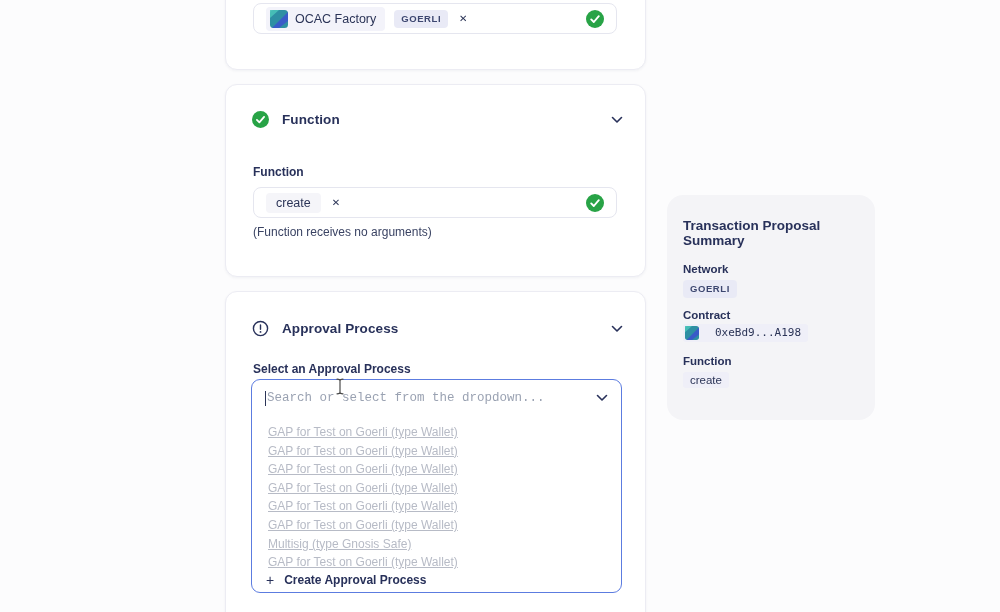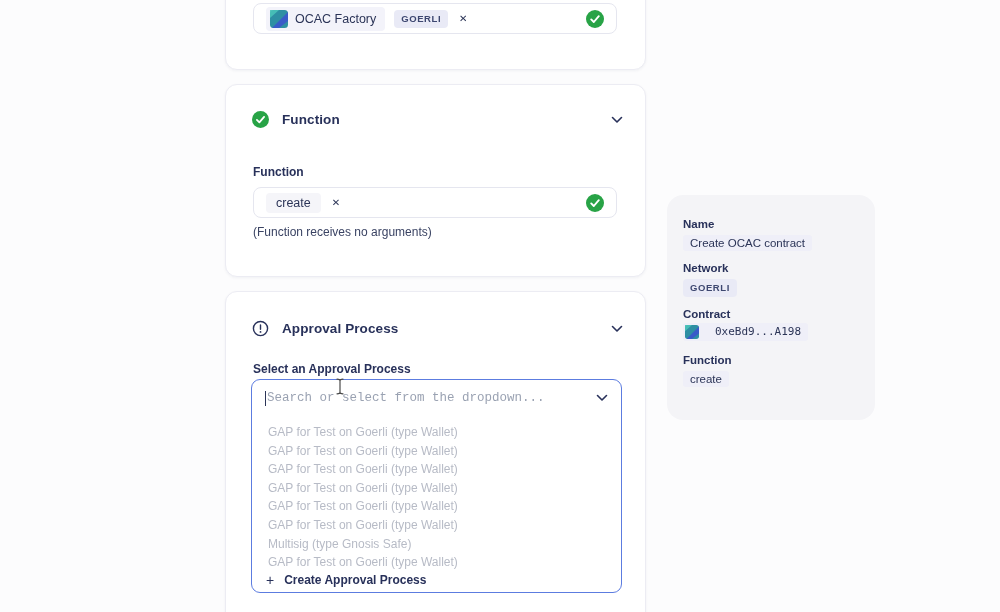--- a/index.html
+++ b/index.html
@@ -67,21 +67,21 @@
   .search-input {
     flex:1; border:none; outline:none; background:transparent;
     font-family:Liberation Mono, monospace; font-size:12.5px; color:#333c5c;
     padding:0; margin-left:1px; min-width:0;
   }
   .search-input::placeholder { color:#9aa2b2; opacity:1; }
   .dd-chevron { display:flex; margin-left:8px; }
   .options { margin-top:7px; }
   .option {
     height:18.6px; line-height:18.6px; padding-left:16px;
-    font-size:12px; color:#b7bbc6; white-space:nowrap; cursor:pointer;
+    font-size:12px; color:#b7bbc6; white-space:nowrap; cursor:pointer;text-decoration:underline;
   }
   .create-row {
     position:absolute; left:0; right:0; bottom:0; height:24px;
     display:flex; align-items:center; padding-left:14px; gap:10px;
     font-size:12px; font-weight:bold; color:#28315a; cursor:pointer;
   }
   .plus-icon { font-size:14px; font-weight:normal; color:#28315a; line-height:1; }
 
   .ibeam-cursor { position:absolute; left:109px; top:86px; z-index:6; pointer-events:none; }
 
@@ -211,25 +211,22 @@
         <div class="option">GAP for Test on Goerli (type Wallet)</div>
       </div>
       <div class="create-row">
         <span class="plus-icon">+</span>
         <span>Create Approval Process</span>
       </div>
     </div>
   </div>
 
   <div id="summary">
-
-    <div class="s-field">
-      <div class="s-label">Name</div>
-      <span class="s-chip">Create OCAC contract</span>
-    </div>
+    <div class="summary-title">Transaction Proposal Summary</div>
+
 
     <div class="s-field">
       <div class="s-label">Network</div>
       <span class="s-badge">GOERLI</span>
     </div>
 
     <div class="s-field">
       <div class="s-label">Contract</div>
       <span class="addr-chip">
         <span>

